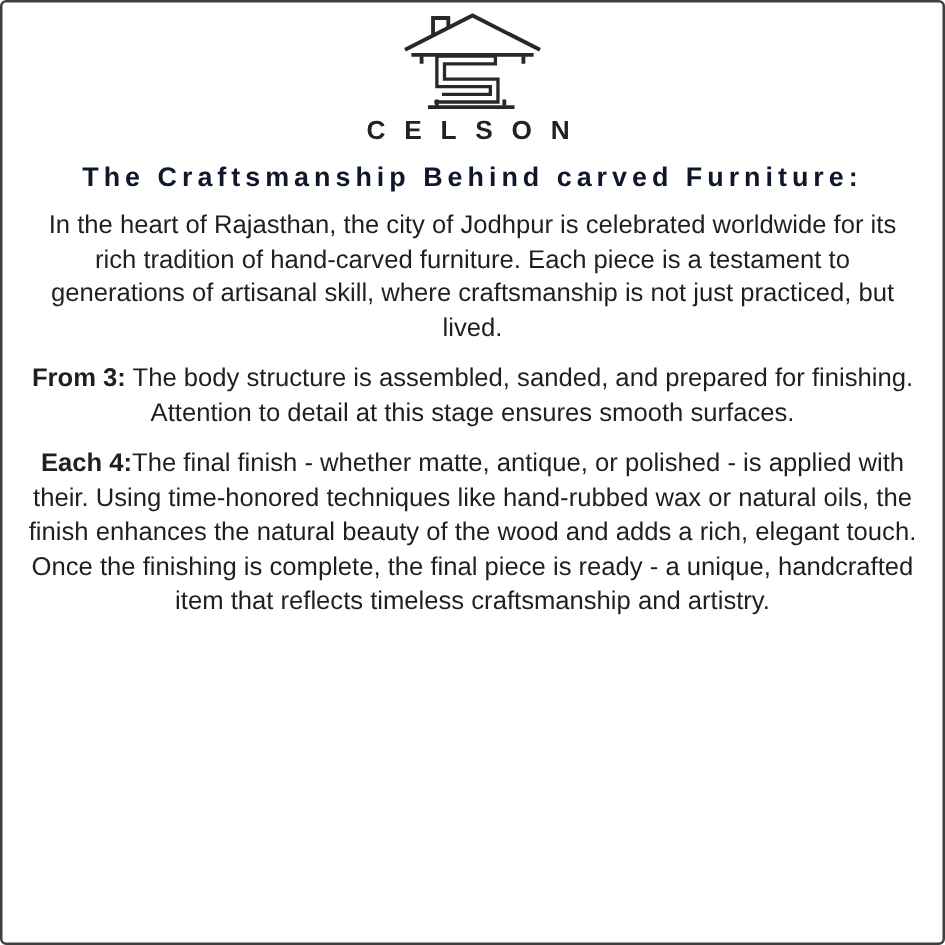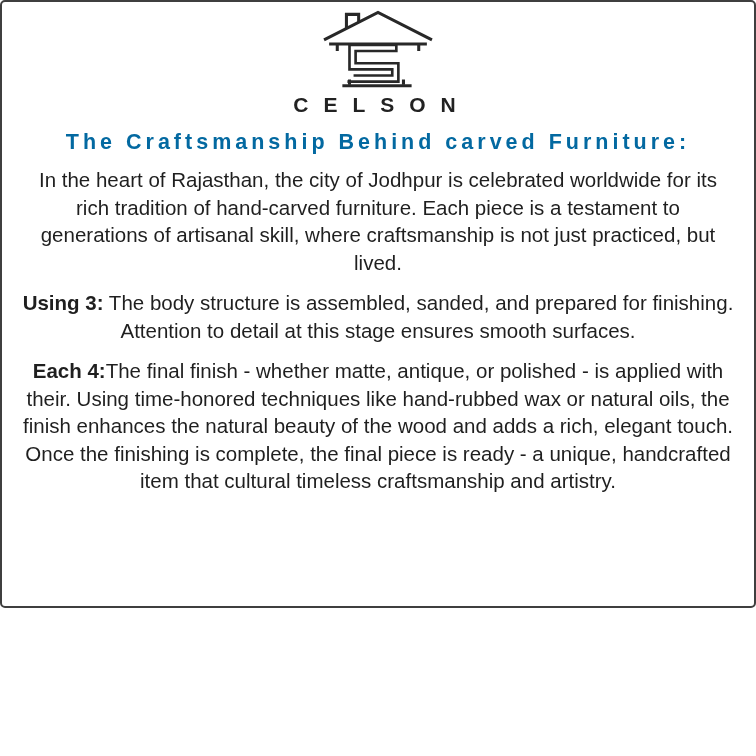--- a/index.html
+++ b/index.html
@@ -2,21 +2,21 @@
 <html><head>
 <meta charset="utf-8">
 <style>
   html, body {
     margin: 0;
     padding: 0;
     background: #ffffff;
   }
   .card {
     width: 756px;
-    height: 608px;
+    height: 756px;
     box-sizing: border-box;
     border: 2px solid #3f3f3f;
     border-radius: 5px;
     background: #ffffff;
     overflow: hidden;
     font-family: "Liberation Sans", "DejaVu Sans", sans-serif;
     color: #1f1f1f;
     text-align: center;
   }
   .logo-wrap {
@@ -32,21 +32,21 @@
     letter-spacing: 15px;
     text-indent: 8px;
     margin-top: 3px;
     color: #222222;
   }
   .heading {
     font-size: 21.5px;
     font-weight: bold;
     letter-spacing: 4px;
     margin: 13px 0 11px 0;
-    color: #0369a1;
+    color: #0f172a;
   }
   .body-text {
     padding: 0 18px;
   }
   .body-text p {
     font-size: 20.5px;
     line-height: 27.5px;
     margin: 0 0 13px 0;
   }
   .body-text p b {
@@ -79,18 +79,18 @@
       <path d="M20,76 H88"></path>
     </svg>
   </div>
 
   <div class="brand">CELSON</div>
 
   <div class="heading">The Craftsmanship Behind carved Furniture:</div>
 
   <div class="body-text">
     <p><b></b><span>In the heart of Rajasthan, the city of Jodhpur is celebrated worldwide for its rich tradition of hand-carved furniture. Each piece is a testament to generations of artisanal skill, where craftsmanship is not just practiced, but lived.</span></p>
-    <p><b>Using 3:</b><span> The body structure is assembled, sanded, and prepared for finishing. Attention to detail at this stage ensures smooth surfaces.</span></p>
+    <p><b>From 3:</b><span> The body structure is assembled, sanded, and prepared for finishing. Attention to detail at this stage ensures smooth surfaces.</span></p>
     <p class="no-gap-after"><b>Each 4:</b><span>The final finish - whether matte, antique, or polished - is applied with their. Using time-honored techniques like hand-rubbed wax or natural oils, the finish enhances the natural beauty of the wood and adds a rich, elegant touch.</span></p>
-    <p class="no-gap-after"><b></b><span>Once the finishing is complete, the final piece is ready - a unique, handcrafted item that cultural timeless craftsmanship and artistry.</span></p>
+    <p class="no-gap-after"><b></b><span>Once the finishing is complete, the final piece is ready - a unique, handcrafted item that reflects timeless craftsmanship and artistry.</span></p>
   </div>
 
 </div>
 
 </body></html>

